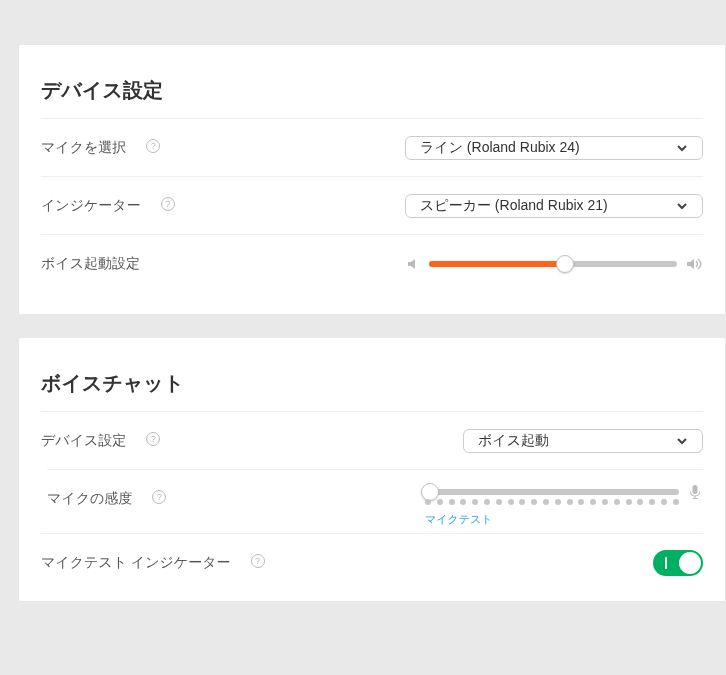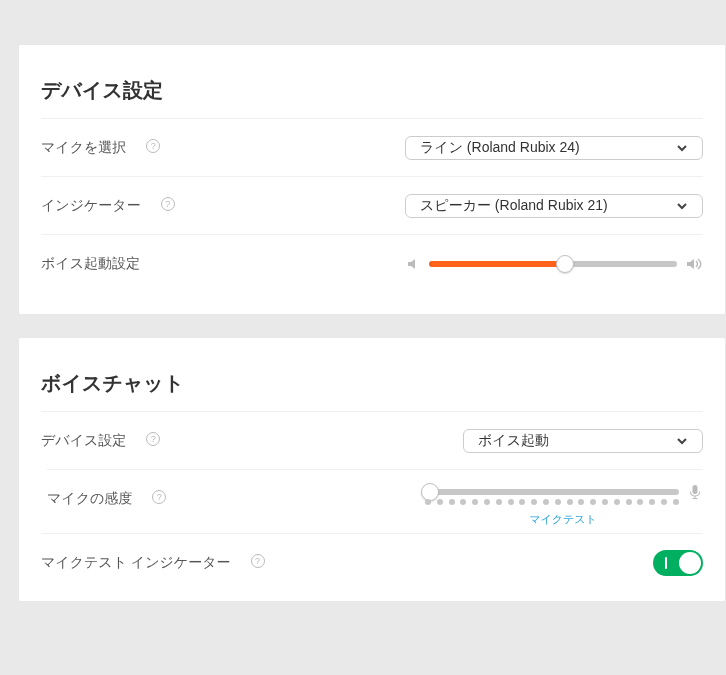--- a/index.html
+++ b/index.html
@@ -119,21 +119,21 @@
     left: 0; right: 0;
     top: 10px;
     display: flex;
     justify-content: space-between;
   }
   .dot {
     width: 6px; height: 6px;
     background: #c7c7c7;
     border-radius: 50%;
   }
-  .sens-wrap { display: flex; flex-direction: column; align-items: center; gap: 4px; }
+  .sens-wrap { display: flex; flex-direction: column; align-items: flex-start; gap: 4px; }
   .sens-slider { display: flex; align-items: center; gap: 8px; width: 278px; }
   .mic-test-link {
     font-size: 11px;
     color: #2aa3d8;
     cursor: pointer;
     padding-right: 2px;
     margin-top: 8px;
   }
   .toggle {
     width: 50px; height: 26px;

